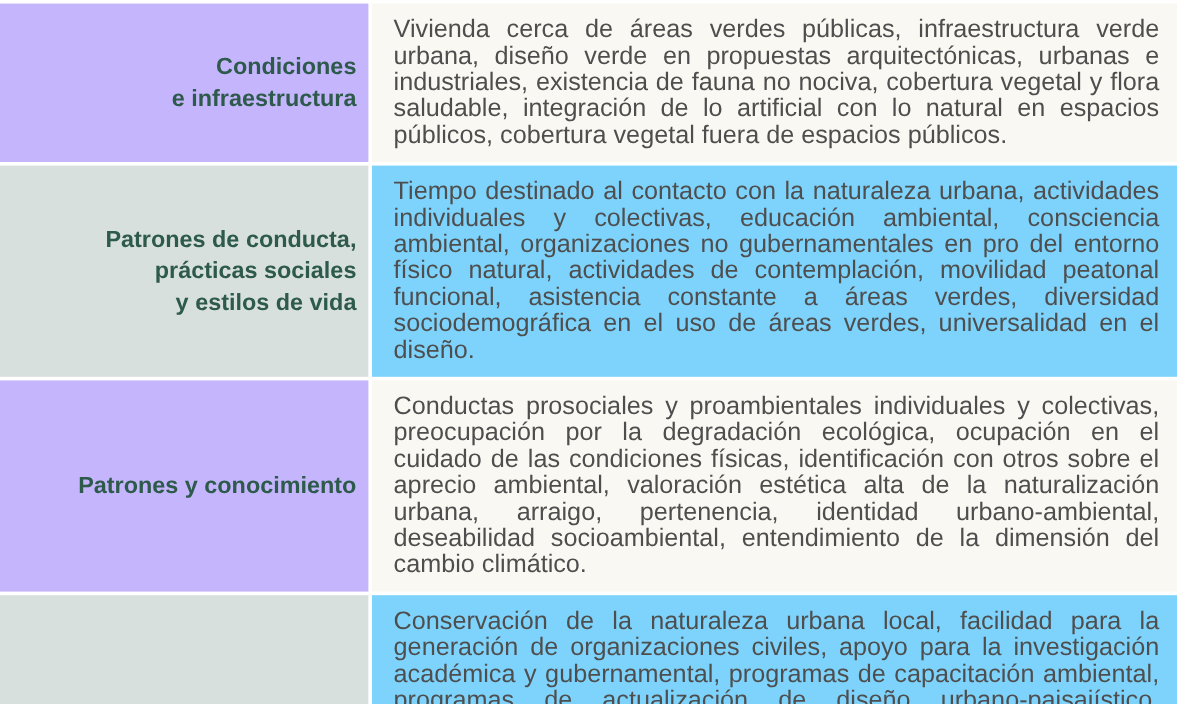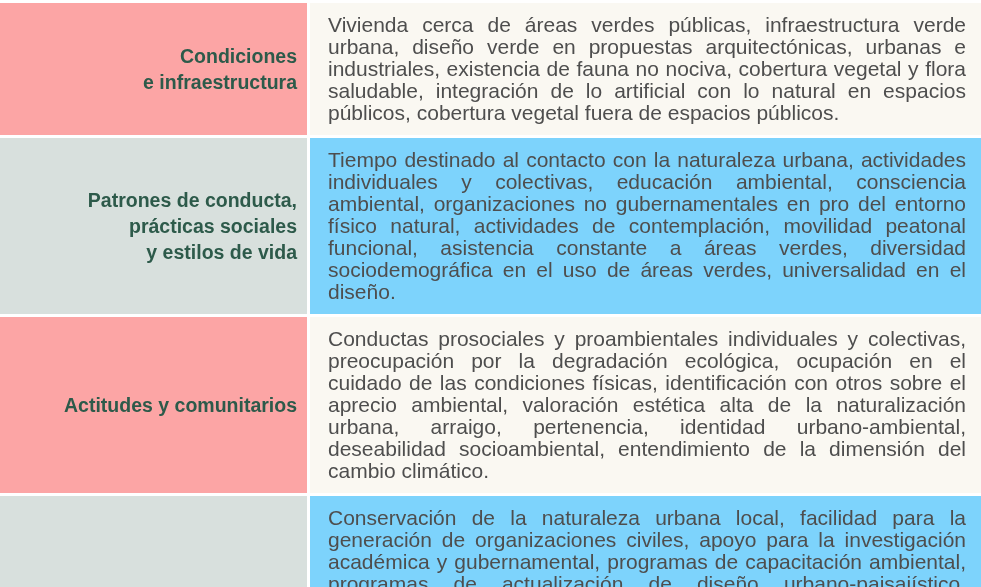--- a/index.html
+++ b/index.html
@@ -26,21 +26,21 @@
   .row.r4 { min-height: 148px; }
   .cell { display: flex; align-items: center; }
   .cell.left {
     justify-content: flex-end;
     text-align: right;
     padding: 10px 10px 10px 14px;
   }
   .cell.right {
     padding: 11px 15px 11px 18px;
   }
-  .row.cream .cell.left  { background: #fca5a5; }
+  .row.cream .cell.left  { background: #c4b5fd; }
   .row.cream .cell.right { background: #faf8f2; }
   .row.green .cell.left  { background: #d8e0dd; padding-left: 16px; }
   .row.green .cell.right { background: #7dd3fc; }
   .category {
     color: #2d5a4a;
     font-weight: bold;
     font-size: 19.5px;
     line-height: 26px;
     white-space: pre-line;
   }
@@ -72,21 +72,21 @@
 prácticas sociales
 y estilos de vida</div>
     </div>
     <div class="cell right">
       <div class="description">Tiempo destinado al contacto con la naturaleza urbana, actividades individuales y colectivas, educación ambiental, consciencia ambiental, organizaciones no gubernamentales en pro del entorno físico natural, actividades de contemplación, movilidad peatonal funcional, asistencia constante a áreas verdes, diversidad sociodemográfica en el uso de áreas verdes, universalidad en el diseño.</div>
     </div>
   </section>
 
   <section class="row r3 cream">
     <div class="cell left">
-      <div class="category">Actitudes y comunitarios</div>
+      <div class="category">Patrones y conocimiento</div>
     </div>
     <div class="cell right">
       <div class="description">Conductas prosociales y proambientales individuales y colectivas, preocupación por la degradación ecológica, ocupación en el cuidado de las condiciones físicas, identificación con otros sobre el aprecio ambiental, valoración estética alta de la naturalización urbana, arraigo, pertenencia, identidad urbano-ambiental, deseabilidad socioambiental, entendimiento de la dimensión del cambio climático.</div>
     </div>
   </section>
 
   <section class="row r4 green">
     <div class="cell left">
       <div class="category">Instituciones y ambiental</div>
     </div>

